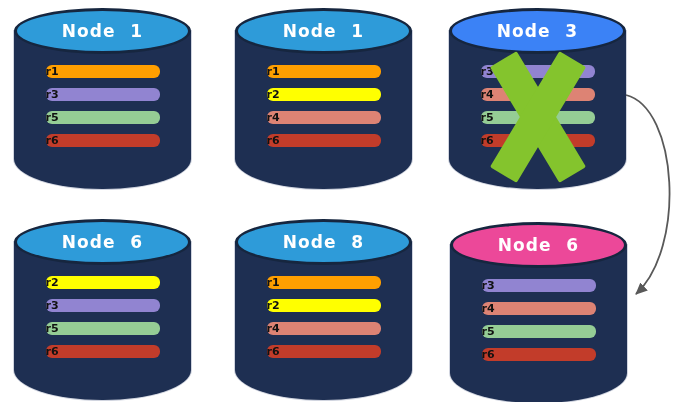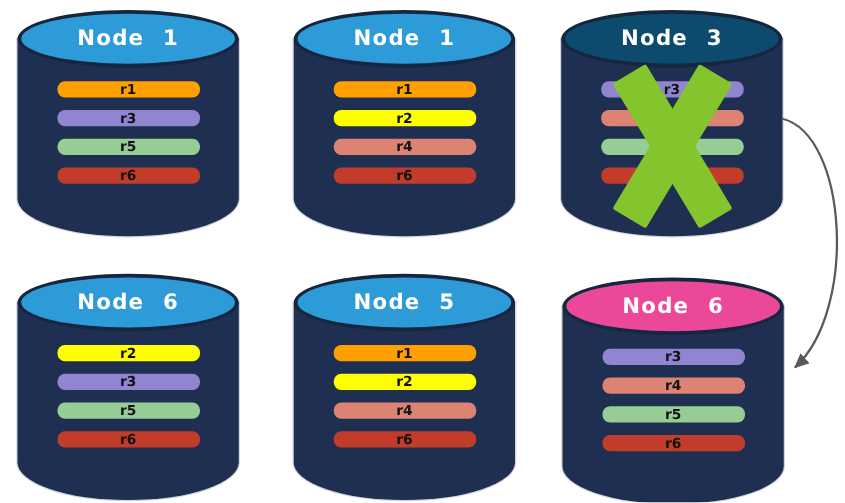--- a/index.html
+++ b/index.html
@@ -54,21 +54,21 @@
     flex-direction: column;
     align-items: center;
     gap: 10px;
   }
   .row {
     width: 114px;
     height: 13px;
     border-radius: 6px;
     display: flex;
     align-items: center;
-    justify-content: center;
+    justify-content: flex-start;
   }
   .row-label {
     font-size: 11px;
     font-weight: bold;
     color: #111111;
     line-height: 13px;
   }
   .x-mark {
     position: absolute;
     left: 490px; top: 51px;
@@ -134,21 +134,21 @@
           <span class="row-label">r4</span>
         </div>
       <div class="row" style="background-color: rgb(194, 60, 42);">
           <span class="row-label">r6</span>
         </div>
     </div>
   </div>
 
   <div class="node" style="left:449px; top:8px">
     <div class="cyl-body" style="background-color: rgb(30, 47, 82);"></div>
-    <div class="cyl-top" style="background-color: #0c4a6e;">
+    <div class="cyl-top" style="background-color: #3b82f6;">
       <span class="node-title">Node 3</span>
     </div>
     <div class="rows">
       <div class="row" style="background-color: rgb(145, 132, 209);">
           <span class="row-label">r3</span>
         </div>
       <div class="row" style="background-color: rgb(221, 131, 116);">
           <span class="row-label">r4</span>
         </div>
       <div class="row" style="background-color: rgb(149, 205, 149);">
@@ -177,21 +177,21 @@
         </div>
       <div class="row" style="background-color: rgb(194, 60, 42);">
           <span class="row-label">r6</span>
         </div>
     </div>
   </div>
 
   <div class="node" style="left:235px; top:219px">
     <div class="cyl-body" style="background-color: rgb(30, 47, 82);"></div>
     <div class="cyl-top" style="background-color: rgb(46, 155, 217);">
-      <span class="node-title">Node 5</span>
+      <span class="node-title">Node 8</span>
     </div>
     <div class="rows">
       <div class="row" style="background-color: rgb(255, 159, 0);">
           <span class="row-label">r1</span>
         </div>
       <div class="row" style="background-color: rgb(255, 255, 0);">
           <span class="row-label">r2</span>
         </div>
       <div class="row" style="background-color: rgb(221, 131, 116);">
           <span class="row-label">r4</span>

